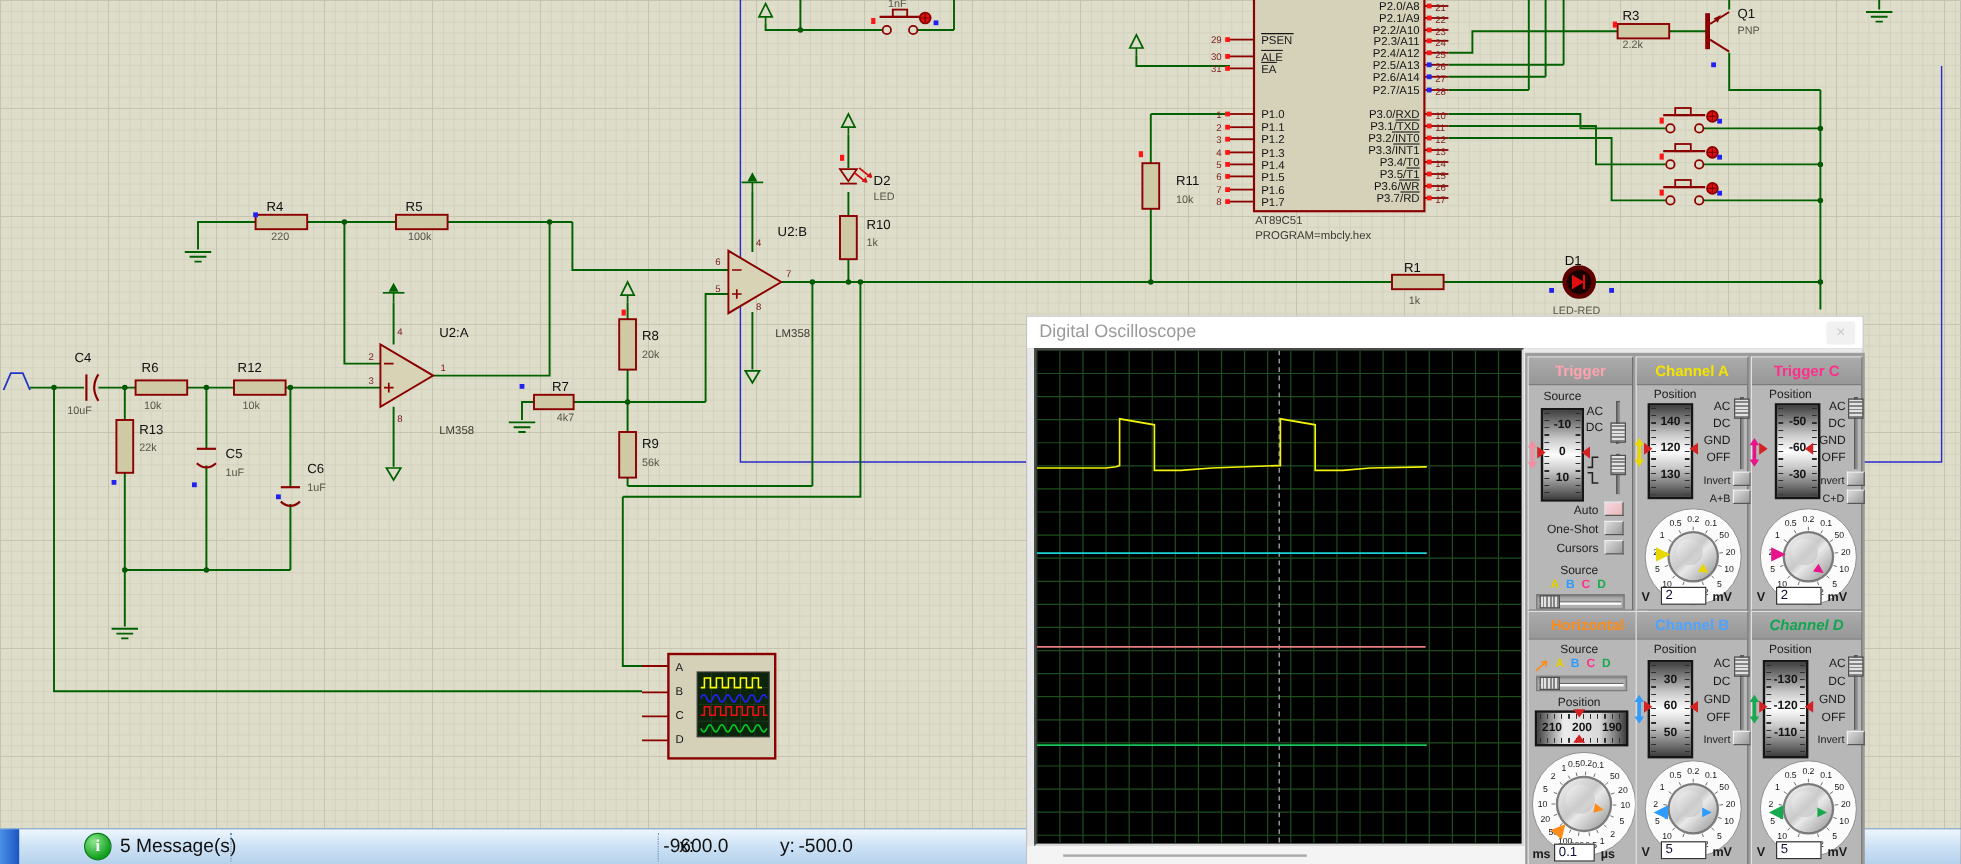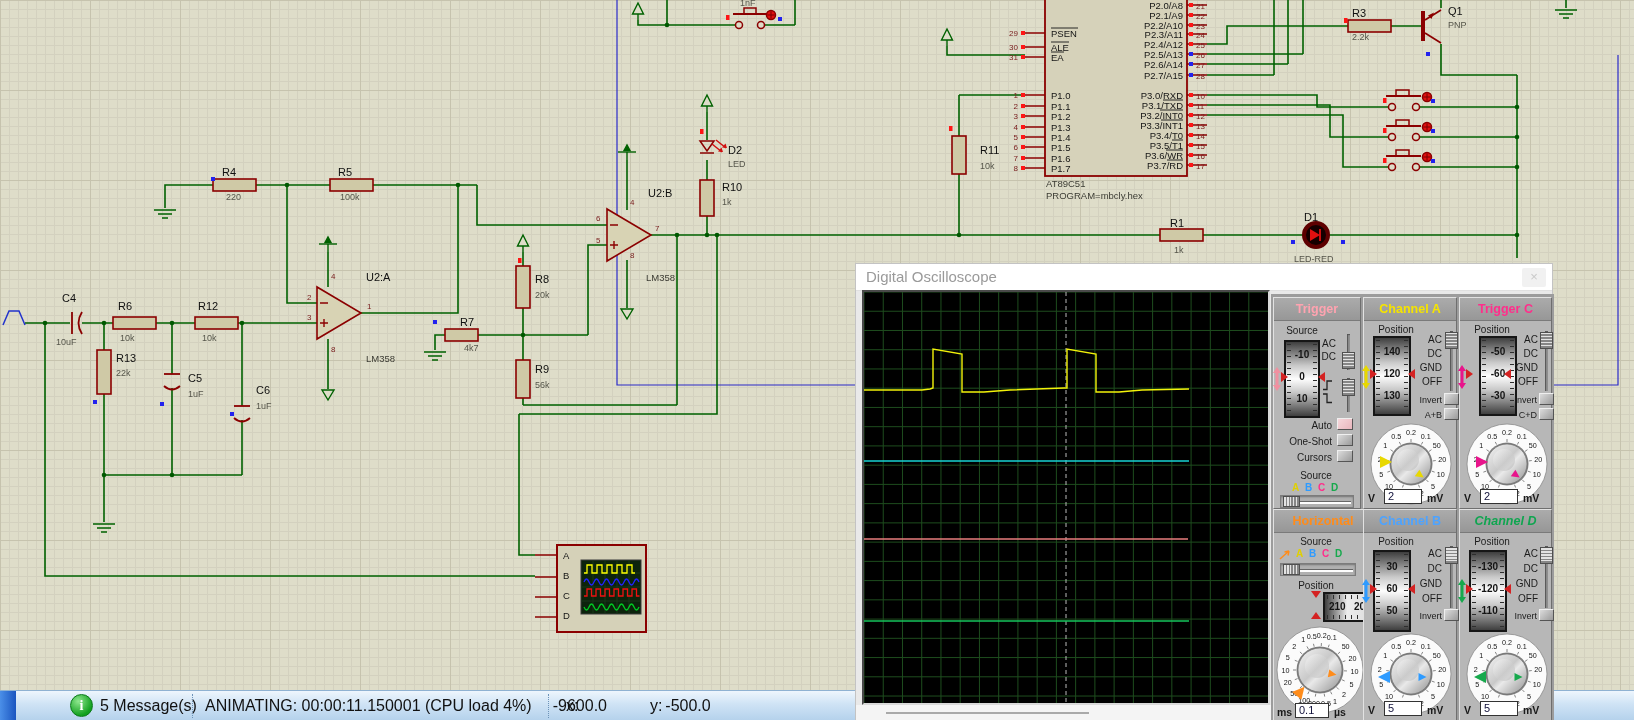--- a/index.html
+++ b/index.html
@@ -48,21 +48,21 @@
   .lbl{position:absolute;font-size:10px;color:#1c1c1c;white-space:nowrap;}
   .lbl.c{text-align:center;}
   .lbl.r{text-align:right;}
   .vgauge{position:absolute;border:2px solid #161616;
     background:linear-gradient(180deg,#3f3f3f,#c9c9c9 32%,#fdfdfd 50%,#c9c9c9 68%,#3f3f3f);}
   .vgauge:before,.vgauge:after{content:"";position:absolute;top:2px;bottom:2px;width:4px;
     background:repeating-linear-gradient(180deg,#2e2e2e 0 1px,transparent 1px 6px);}
   .vgauge:before{left:1px;}  .vgauge:after{right:1px;}
   .vgauge span{position:absolute;left:0;right:0;text-align:center;font-size:10px;font-weight:600;color:#141414;}
   .hgauge{position:absolute;border:2px solid #161616;
-    background:linear-gradient(90deg,#3f3f3f,#ececec 30%,#d9d9d9 70%,#3f3f3f);margin-left:44px;}
+    background:linear-gradient(90deg,#3f3f3f,#ececec 30%,#d9d9d9 70%,#3f3f3f);}
   .hgauge:before,.hgauge:after{content:"";position:absolute;left:2px;right:2px;height:4px;
     background:repeating-linear-gradient(90deg,#2e2e2e 0 1px,transparent 1px 6px);}
   .hgauge:before{top:1px;} .hgauge:after{bottom:1px;}
   .hgauge span{position:absolute;top:7px;font-size:10px;font-weight:600;color:#141414;}
   .tri{position:absolute;width:0;height:0;}
   .tri.right{border-top:5px solid transparent;border-bottom:5px solid transparent;border-left:7px solid #d42222;}
   .tri.left{border-top:5px solid transparent;border-bottom:5px solid transparent;border-right:7px solid #d42222;}
   .tri.down{border-left:5px solid transparent;border-right:5px solid transparent;border-top:7px solid #d42222;}
   .tri.up{border-left:5px solid transparent;border-right:5px solid transparent;border-bottom:7px solid #d42222;}
   .vtrack{position:absolute;width:13px;}
@@ -506,21 +506,20 @@
     </svg>
   </div>
 
   <div class="statusbar">
     <div class="sb-blue"></div>
     <div class="sb-icon">
         <span>i</span>
       </div>
     <span style="left:100px">5 Message(s)</span>
     <div class="sb-sep" style="left:192px"></div>
-    <span style="left:205px">ANIMATING: 00:00:11.150001 (CPU load 4%)</span>
     <div class="sb-sep" style="left:548px"></div>
     <span style="left:566px">x:</span>
     <span style="left:551px;width:56px;text-align:right">-9600.0</span>
     <span style="left:650px">y:</span>
     <span style="left:664px;width:48px;text-align:center">-500.0</span>
   </div>
 
   <div class="scope-window">
     <div class="titlebar">
       <span class="t">Digital Oscilloscope</span>

